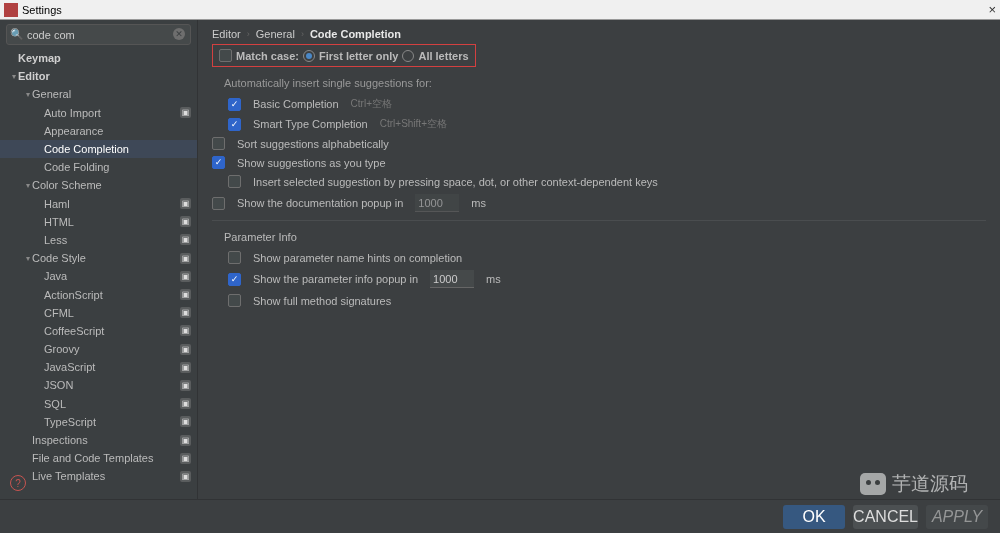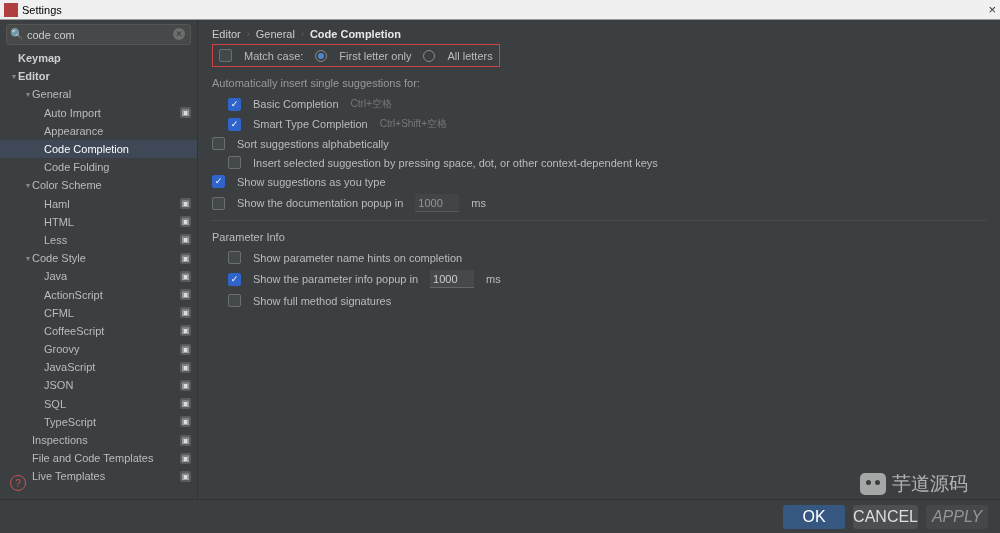--- a/index.html
+++ b/index.html
@@ -19,29 +19,29 @@
   .node.selected-row{ background:#515658;}
   .node .chev { width: 8px; display: inline-block; text-align:center; font-size:8px; color:#888;}
   .node .lab { flex: 1; white-space: nowrap; overflow: hidden; text-overflow: ellipsis;}
   .node.bold .lab{ font-weight: bold; color:#d0d0d0;}
   .node .badge { width: 11px; height: 11px; background: #5a5d5e; border-radius:2px; color:#ddd; font-size:8px; line-height:11px; text-align:center; margin-left:4px;}
   .pad0{padding-left:10px;} .pad1{padding-left:24px;} .pad2{padding-left:36px;}
   .main { flex: 1; background: #3c3f41; display: flex; flex-direction: column; padding: 8px 14px 0 14px;position:relative; }
   .crumbs { display:flex; align-items:center; gap:6px; color:#ccc; margin-bottom:4px;}
   .crumbs .sep{ color:#666; font-size:9px;}
   .crumbs .last{ font-weight:bold; color:#e8e8e8;}
-  .redbox { border: 1px solid #d34040; padding: 4px 6px; display:flex; align-items:center; gap:12px; width:fit-content; }
+  .redbox { border: 1px solid #d34040; padding: 4px 6px; display:flex; align-items:center; gap:4px; width:fit-content;font-weight:bold; }
   .chk { width:13px; height:13px; border:1px solid #6e6e6e; border-radius:2px; display:inline-flex; align-items:center; justify-content:center; background:#43494a; cursor:pointer;}
   .chk.checked{ background:#2f65ca; border-color:#2f65ca;}
   .chk.checked::after{ content:"✓"; color:#fff; font-size:9px; line-height:9px;}
   .radio{ width:12px; height:12px; border-radius:50%; border:1px solid #888; display:inline-flex; align-items:center; justify-content:center; cursor:pointer;}
   .radio.sel::after{ content:""; width:6px; height:6px; border-radius:50%; background:#4a88c7;}
   .row { display:flex; align-items:center; gap:12px; margin-top:6px;}
   .row.ind1{ margin-left:16px;}
-  .section{ color:#999; margin-top:10px; margin-bottom:2px;}
+  .section{ color:#999; margin-top:10px; margin-bottom:2px;margin-left:12px;}
   .lbl{ color:#bbbbbb;}
   .kbd{ color:#777; font-size:10px;}
   .numinput{ width:44px; height:18px; background:#45494a; border:none; border-bottom:1px solid #666; color:#ccc; font-size:11px; padding:0 3px;}
   .footer{ position:absolute; bottom:0; right:0; left:0; height:34px; background:#3c3f41; border-top:1px solid #313335; display:flex; align-items:center; justify-content:flex-end; gap:8px; padding-right:12px;}
   .btn{ min-width:62px; height:24px; border:none; border-radius:3px; font-size:16px; cursor:pointer; color:#ddd; background:#4c5052;}
   .btn.primary{ background:#365880; color:#fff;}
   .btn.disabled{ opacity:0.55; cursor:default;font-style:italic;}
   .help{ position:absolute; left:10px; bottom:8px; width:16px; height:16px; border-radius:50%; border:1.5px solid #c75450; color:#c75450; display:flex;align-items:center;justify-content:center;font-size:10px; cursor:pointer; }
   hr.thin{border:none;border-top:1px solid #4a4d4f;margin-top:8px;}
   .watermark{ position:fixed; right:32px; bottom:36px; color:#fff; opacity:0.6; font-size:19px; display:flex; align-items:center; gap:6px; pointer-events:none;}
@@ -209,27 +209,27 @@
     </div>
     <div class="row ind1">
       <span class="chk checked"></span>
       <span class="lbl">Smart Type Completion</span>
       <span class="kbd">Ctrl+Shift+空格</span>
     </div>
     <div class="row">
       <span class="chk"></span>
       <span class="lbl">Sort suggestions alphabetically</span>
     </div>
+    <div class="row">
+      <span class="chk checked"></span>
+      <span class="lbl">Show suggestions as you type</span>
+    </div>
     <div class="row ind1">
       <span class="chk"></span>
       <span class="lbl">Insert selected suggestion by pressing space, dot, or other context-dependent keys</span>
-    </div>
-    <div class="row">
-      <span class="chk checked"></span>
-      <span class="lbl">Show suggestions as you type</span>
     </div>
     <div class="row">
       <span class="chk"></span>
       <span class="lbl">Show the documentation popup in</span>
       <input class="numinput" style="opacity: 0.6;" value="1000">
       <span class="lbl">ms</span>
     </div>
 
     <hr class="thin">
     <div class="section" style="color:#bbb">Parameter Info</div>

